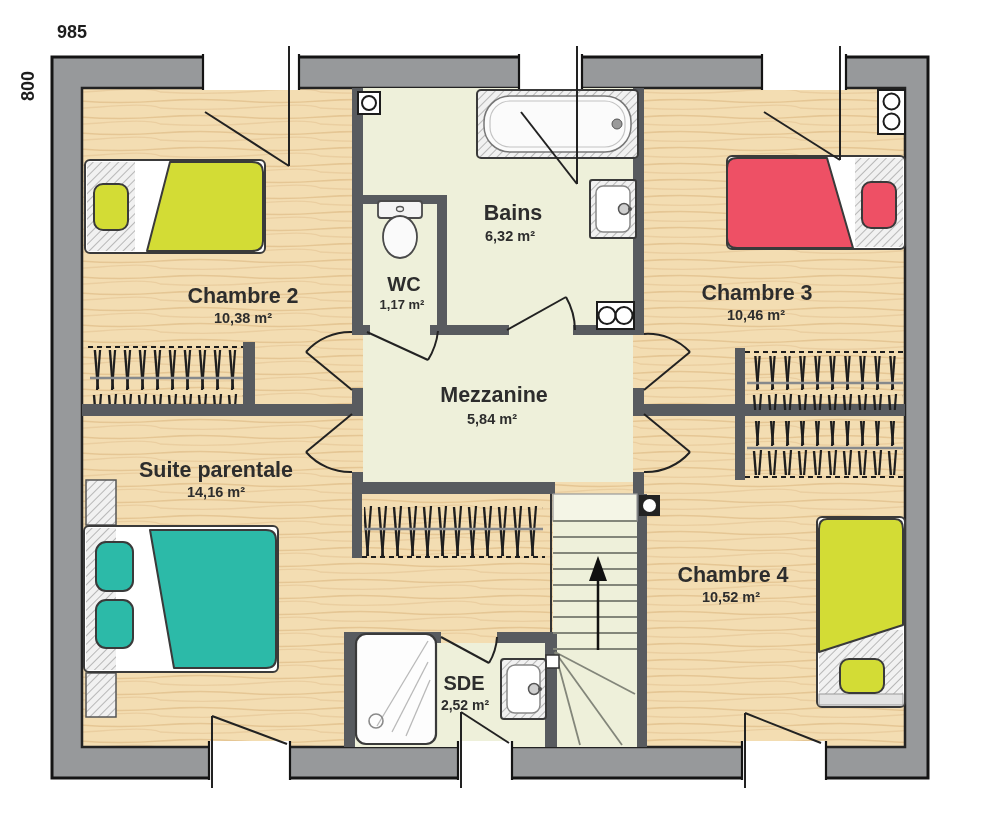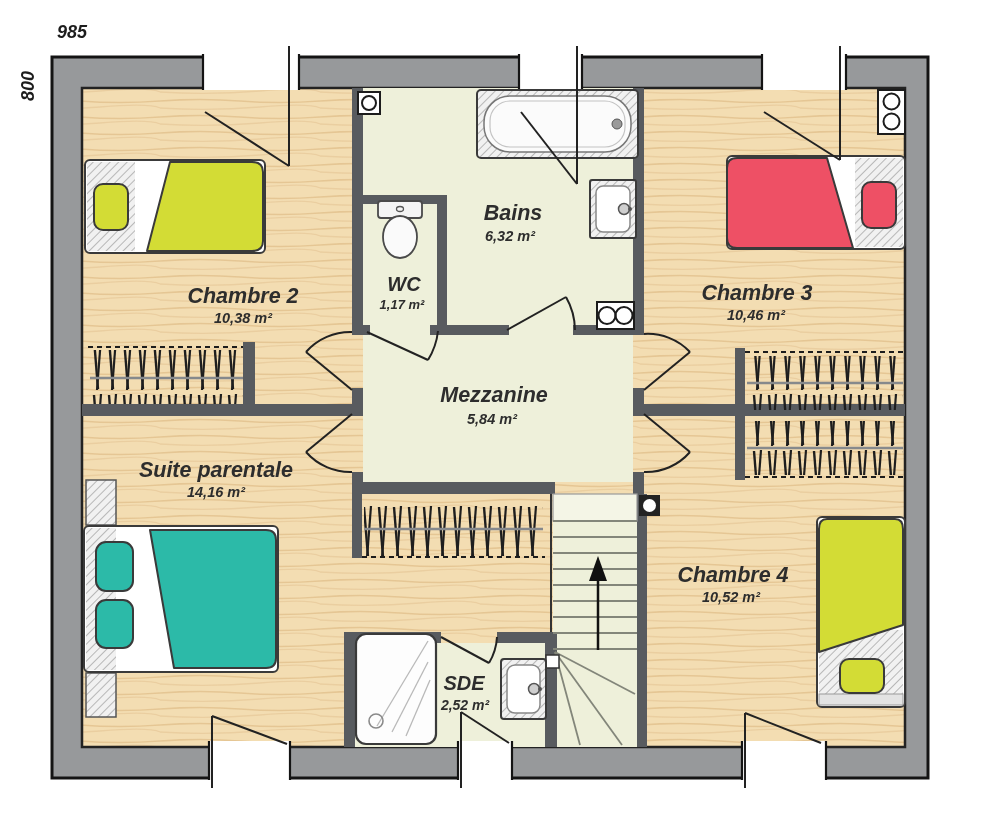--- a/index.html
+++ b/index.html
@@ -1,17 +1,17 @@
 <!DOCTYPE html>
 <html><head>
 <meta charset="utf-8">
 <style>
   html,body{margin:0;padding:0;background:#ffffff;}
   .canvas{position:relative;width:1000px;height:831px;background:#ffffff;overflow:hidden;
-          font-family:"Liberation Sans", sans-serif;font-style:italic;}
+          font-family:"Liberation Sans", sans-serif;}
   svg{position:absolute;left:0;top:0;}
   .room-name{font-family:"Liberation Sans",sans-serif;font-weight:700;fill:#2d2d2d;}
   .room-area{font-family:"Liberation Sans",sans-serif;font-weight:600;fill:#2d2d2d;}
   .dim-label{font-family:"Liberation Sans",sans-serif;font-weight:600;fill:#1d1d1d;}
   .iwall{fill:#585b5f;}
   .dashline{stroke:#1c1c1c;stroke-width:2.2;stroke-dasharray:5,4;fill:none;}
   .rail{stroke:#86898c;stroke-width:2.5;}
   .doorline{stroke:#222;stroke-width:2;fill:none;}
   .swing{stroke:#222;stroke-width:2;fill:none;}
   .tread{stroke:#83867a;stroke-width:1.8;}

